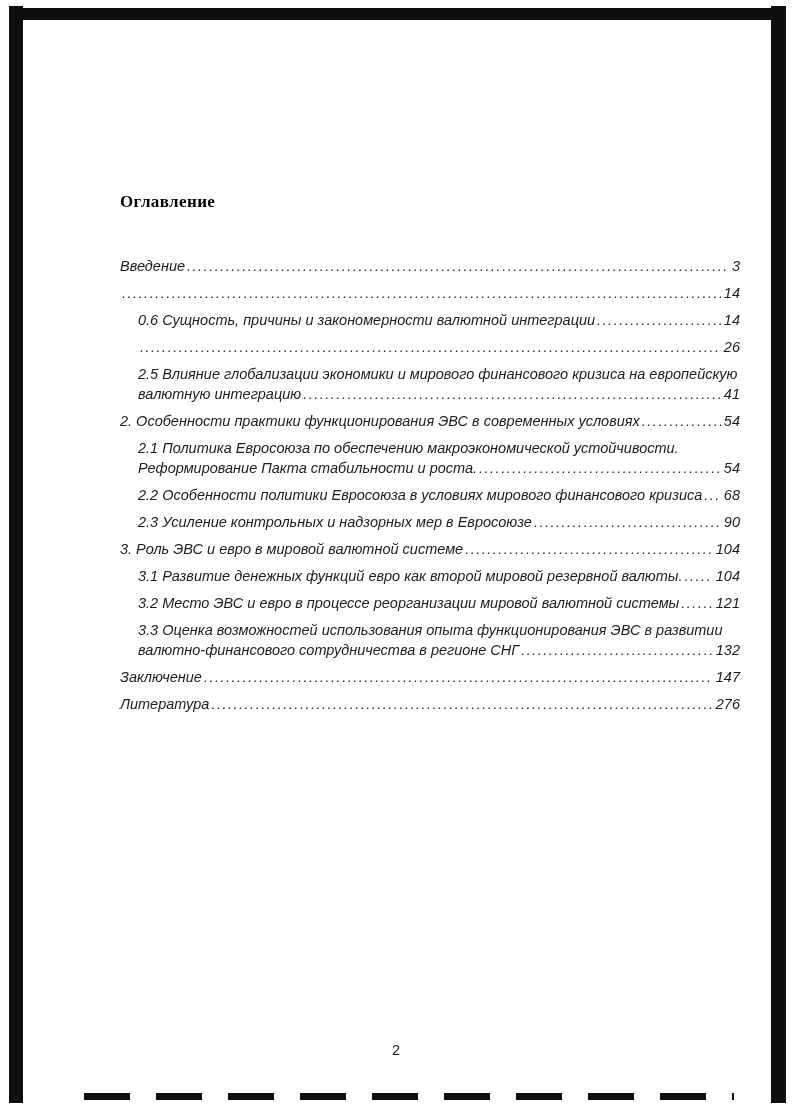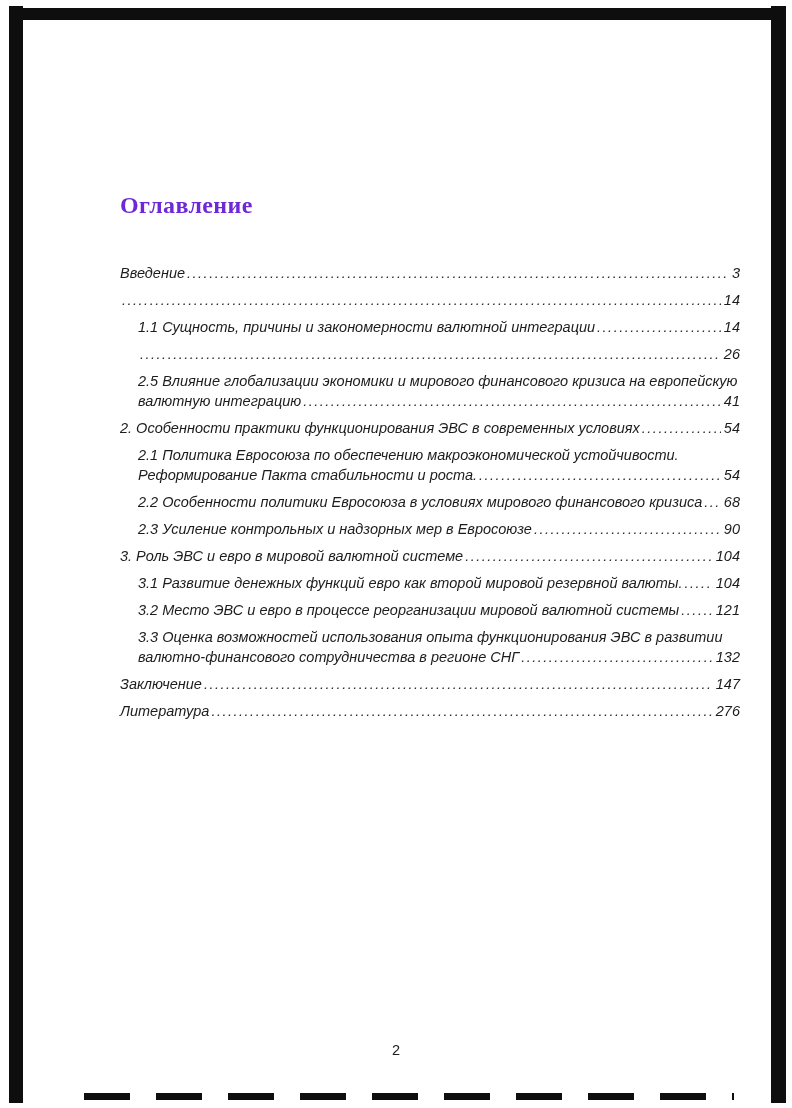--- a/index.html
+++ b/index.html
@@ -37,25 +37,25 @@
 
   .content {
     position: absolute;
     left: 120px;
     top: 192px;
     width: 620px;
   }
 
   .doc-title {
     font-family: "Liberation Serif", serif;
-    font-size: 24px;
+    font-size: 17px;
     font-weight: bold;
     letter-spacing: 0.4px;
     margin: 0 0 44px 0;
-    color: #6d28d9;
+    color: #000000;
   }
 
   .toc {
     font-size: 14.5px;
     line-height: 20px;
     font-style: italic;
   }
 
   .entry {
     margin-bottom: 7px;
@@ -124,21 +124,21 @@
 
     <div class="entry">
       <div class="line">
         <span class="leader"></span>
         <span class="page-num">14</span>
       </div>
     </div>
 
     <div class="entry sub">
       <div class="line">
-        <span class="t">1.1 Сущность, причины и закономерности валютной интеграции</span>
+        <span class="t">0.6 Сущность, причины и закономерности валютной интеграции</span>
         <span class="leader"></span>
         <span class="page-num">14</span>
       </div>
     </div>
 
     <div class="entry sub">
       <div class="line">
         <span class="leader"></span>
         <span class="page-num">26</span>
       </div>

